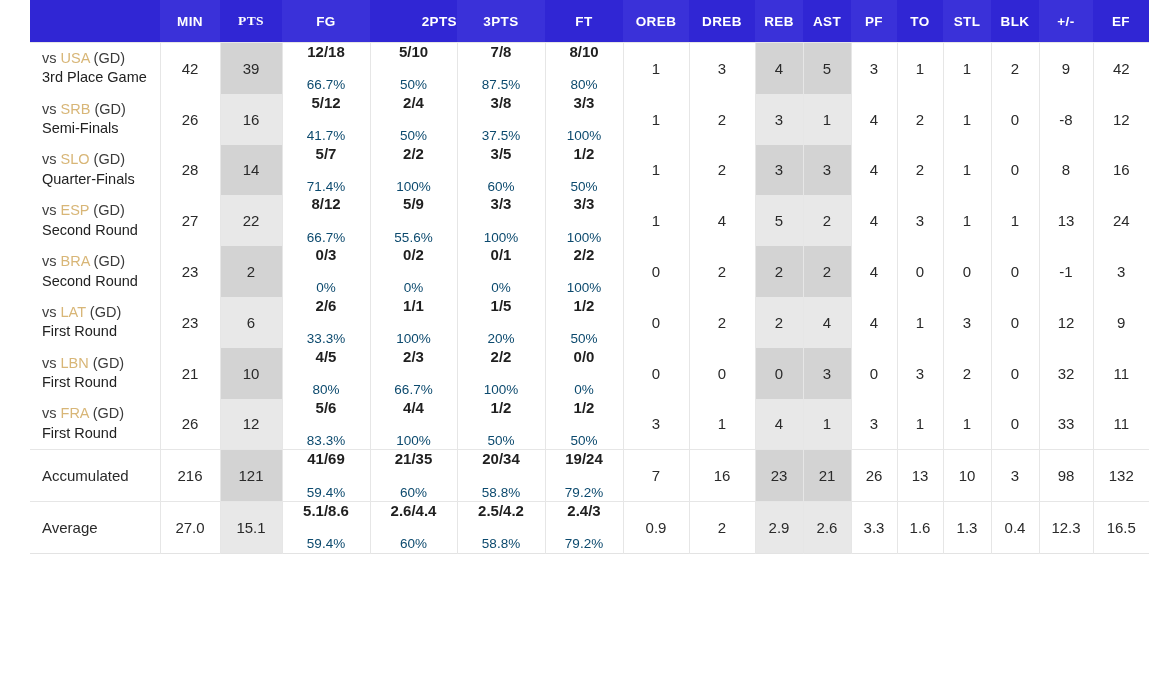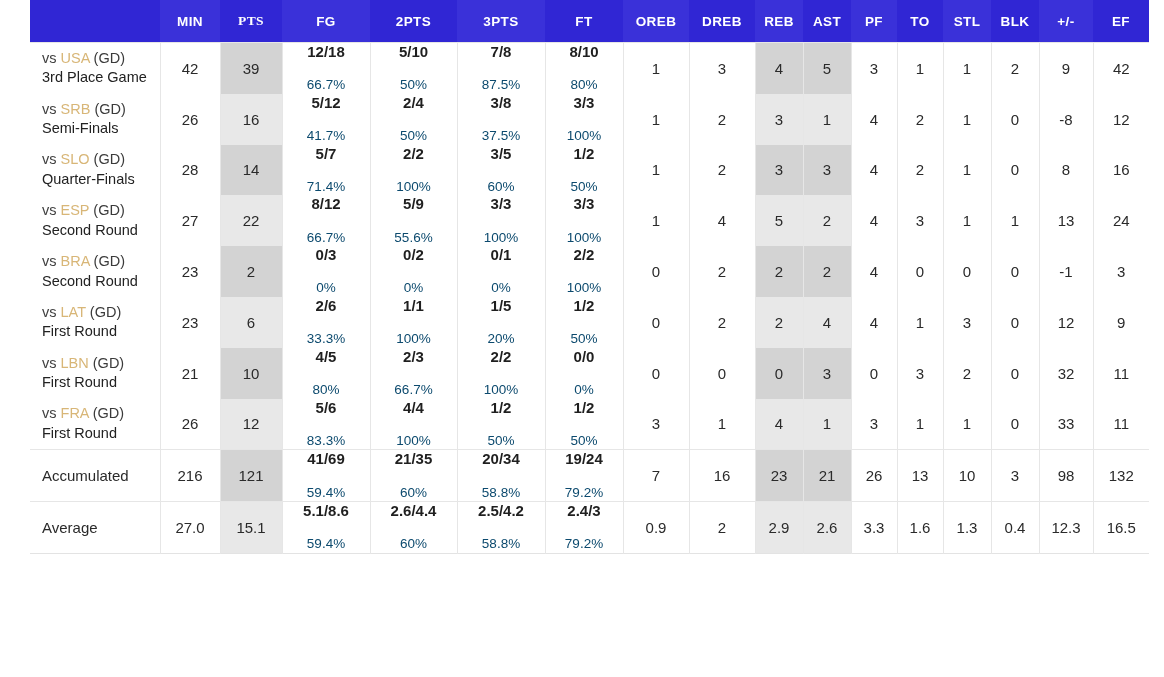--- a/index.html
+++ b/index.html
@@ -160,21 +160,21 @@
 <div class="page">
 
 
   <table class="stats-table">
     <thead>
       <tr>
         <th class="label-col" style="width:130px;"></th>
         <th class="alt" style="width:60px;">MIN</th>
         <th style="width:62px;font-family:Liberation Serif, serif;">PTS</th>
         <th class="alt" style="width:88px;">FG</th>
-        <th style="width:87px;">2PTS</th>
+        <th style="width:87px;text-align:right;">2PTS</th>
         <th class="alt" style="width:88px;">3PTS</th>
         <th style="width:78px;">FT</th>
         <th class="alt" style="width:66px;">OREB</th>
         <th style="width:66px;">DREB</th>
         <th class="alt" style="width:48px;">REB</th>
         <th style="width:48px;">AST</th>
         <th class="alt" style="width:46px;">PF</th>
         <th style="width:46px;">TO</th>
         <th class="alt" style="width:48px;">STL</th>
         <th style="width:48px;">BLK</th>

